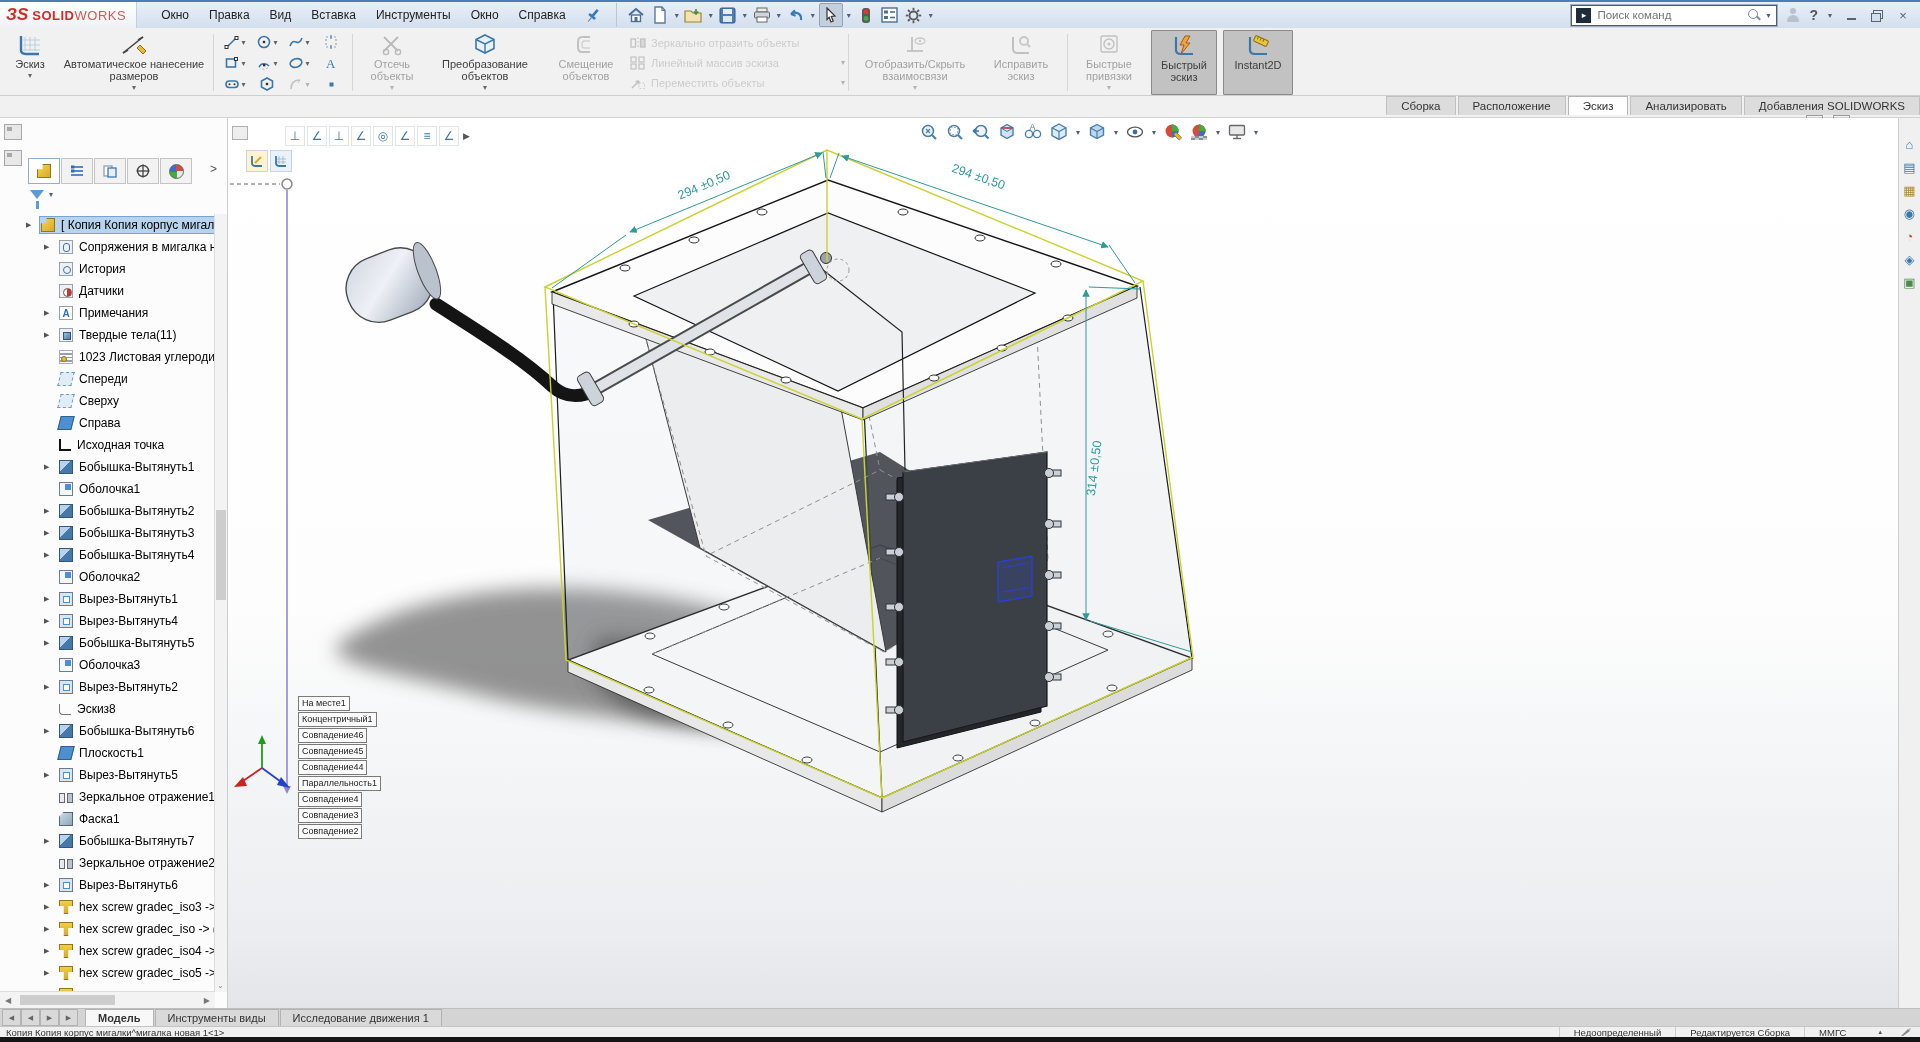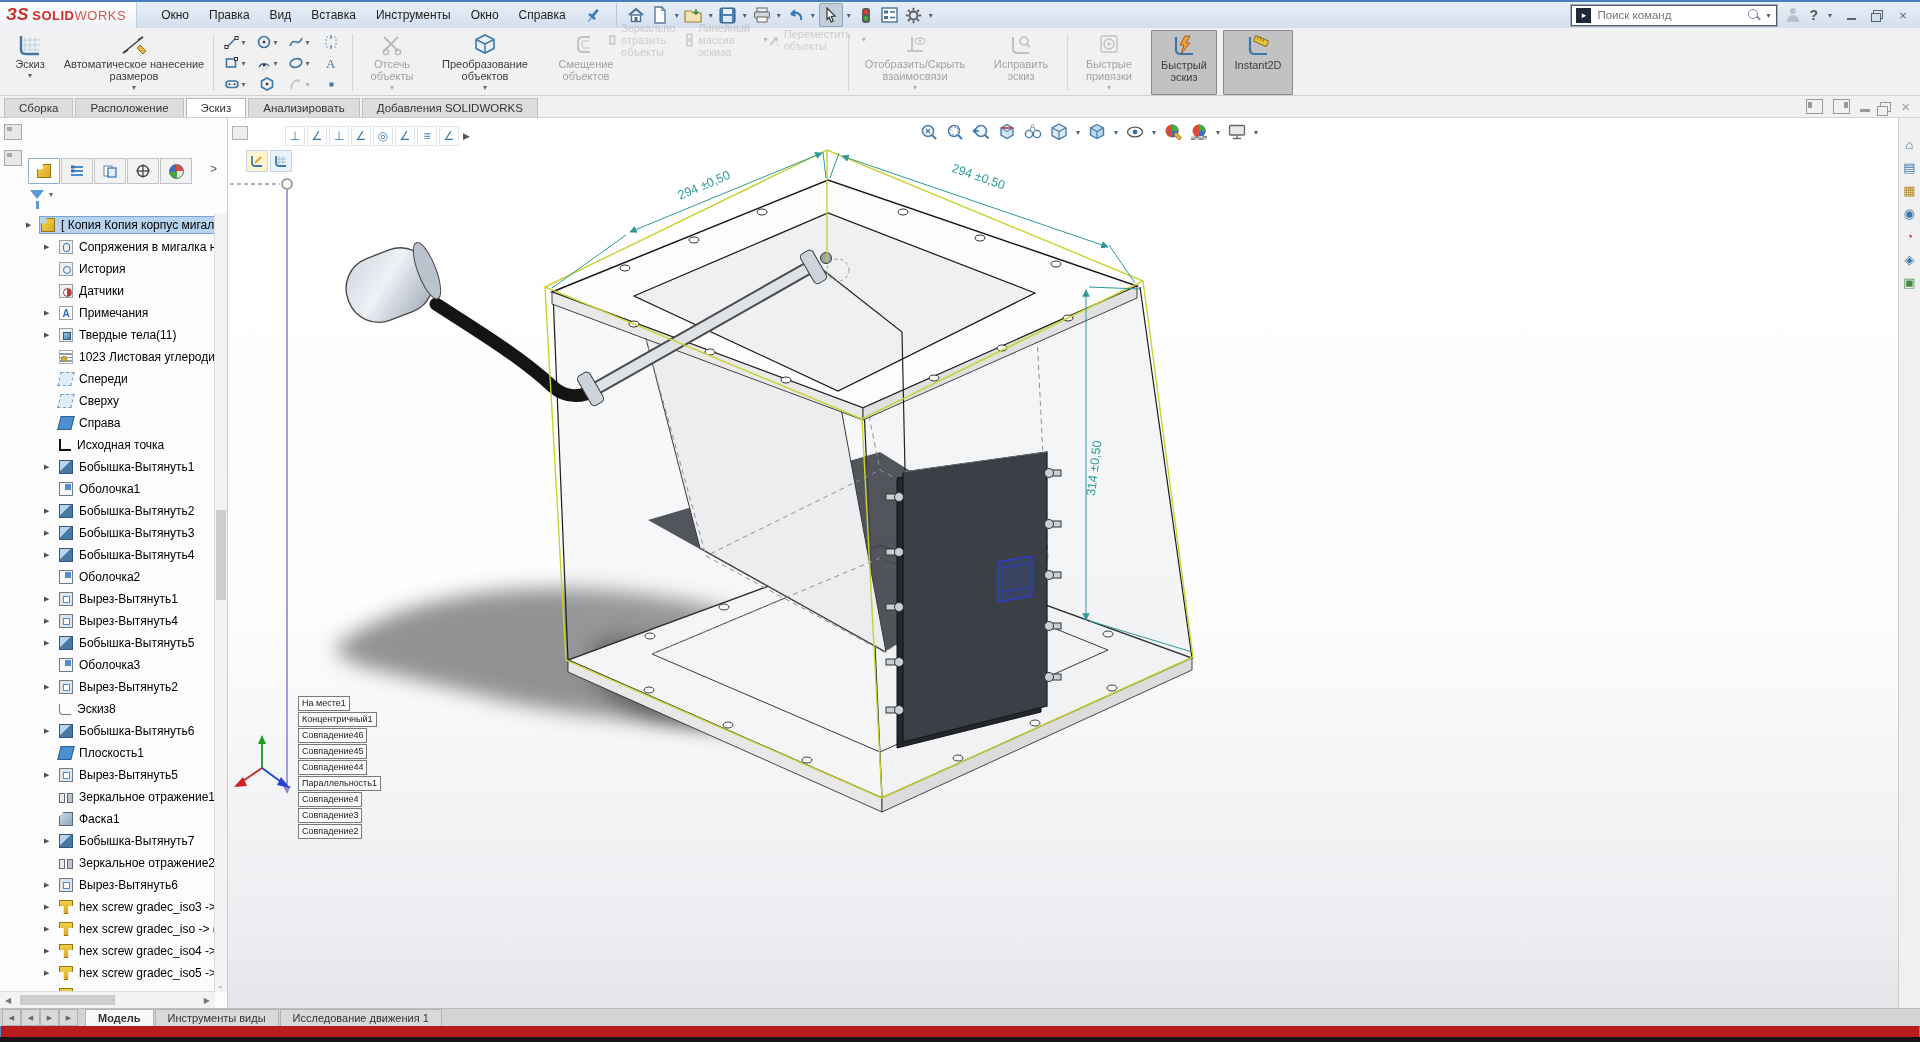--- a/index.html
+++ b/index.html
@@ -46,26 +46,26 @@
     border-bottom:1px solid #cfcfcf;display:flex;align-items:stretch;padding:2px 2px 0 2px;box-sizing:border-box;}
   .rsep{width:1px;background:#d6d6d6;margin:4px 3px;}
   .rbtn{display:flex;flex-direction:column;align-items:center;padding:2px 5px 0 5px;cursor:default;}
   .rbtn .ric{height:26px;display:flex;align-items:center;}
   .rlbl{font-size:11px;line-height:12px;color:#3d3d3d;text-align:center;white-space:pre-line;}
   .dd{font-size:8px;color:#666;line-height:8px;margin-top:2px;}
   .dis{opacity:.45;filter:grayscale(1);}
   .pressedbtn{background:#c2c2c2;border:1px solid #8a8a8a;border-radius:1px;}
   .sgrid{display:grid;grid-template-columns:repeat(4,32px);grid-auto-rows:21px;align-content:center;margin:0 2px;}
   .scell{display:flex;align-items:center;justify-content:center;gap:1px;}
-  .stack{display:flex;flex-direction:row;justify-content:center;gap:1px;width:215px;}
+  .stack{display:flex;flex-direction:column;justify-content:center;gap:1px;width:215px;}
   .srow{display:flex;align-items:center;gap:5px;height:19px;font-size:11px;color:#9f9f9f;}
   .srow .dd{margin:0 0 0 auto;}
   
   .cmdrow{position:absolute;left:0;top:96px;width:1920px;height:22px;background:#f1f1f1;
-    border-bottom:1px solid #d2d2d2;display:flex;align-items:flex-end;box-sizing:border-box;}
+    border-bottom:1px solid #d2d2d2;display:flex;align-items:flex-end;box-sizing:border-box;flex-direction:column;}
   .ctab{font-size:11.5px;color:#333;padding:3px 14px;background:#dcdcdc;border:1px solid #c0c0c0;
     border-bottom:none;margin-left:2px;}
   .ctab.act{background:#fff;font-weight:400;border-color:#b5b5b5;}
   .cmdright{margin-left:auto;display:flex;align-items:center;gap:10px;padding:0 10px 3px 0;color:#8a8a8a;}
   .pt{width:15px;height:13px;border:1.4px solid #9a9a9a;position:relative;}
   .pt::after{content:"";position:absolute;top:2px;width:4px;height:6px;background:#9a9a9a;}
   .pt.l::after{left:1px;} .pt.r::after{right:1px;}
   .gmin{width:10px;height:3px;background:#9a9a9a;margin-top:8px;}
   .gres{width:9px;height:8px;border:1.4px solid #9a9a9a;position:relative;}
   .gres::before{content:"";position:absolute;left:-4px;top:3px;width:9px;height:8px;border:1.4px solid #9a9a9a;background:#f1f1f1;}
@@ -1206,14 +1206,29 @@
         <span class="snav">▶</span>
         <span class="snav">▶</span>
       </div>
     <div id="sheettabs" style="display:flex;align-items:flex-end;margin-left:6px">
         <span class="stab act">Модель</span>
         <span class="stab">Инструменты виды</span>
         <span class="stab">Исследование движения 1</span>
       </div>
   </div>
 
+  <div class="statusbar">
+    <span class="stleft">Копия Копия корпус мигалки^мигалка новая 1&lt;1&gt;</span>
+    <div class="stright">
+      <span class="stitem">Недоопределенный</span>
+      <span class="stitem">Редактируется Сборка</span>
+      <span class="stitem">ММГС</span>
+      <span class="stcaret">▴</span>
+      <span style="padding-right:8px">
+          <svg width="12" height="10">
+            <path d="M1,9 L8,2 L10,4 L3,9 Z" fill="#8a8a8a"></path>
+            <path d="M8,2 L11,1 L10,4 Z" fill="#b5b5b5"></path>
+          </svg>
+        </span>
+    </div>
+  </div>
   <div class="blackstrip"></div>
 </div>
 
 </body></html>

